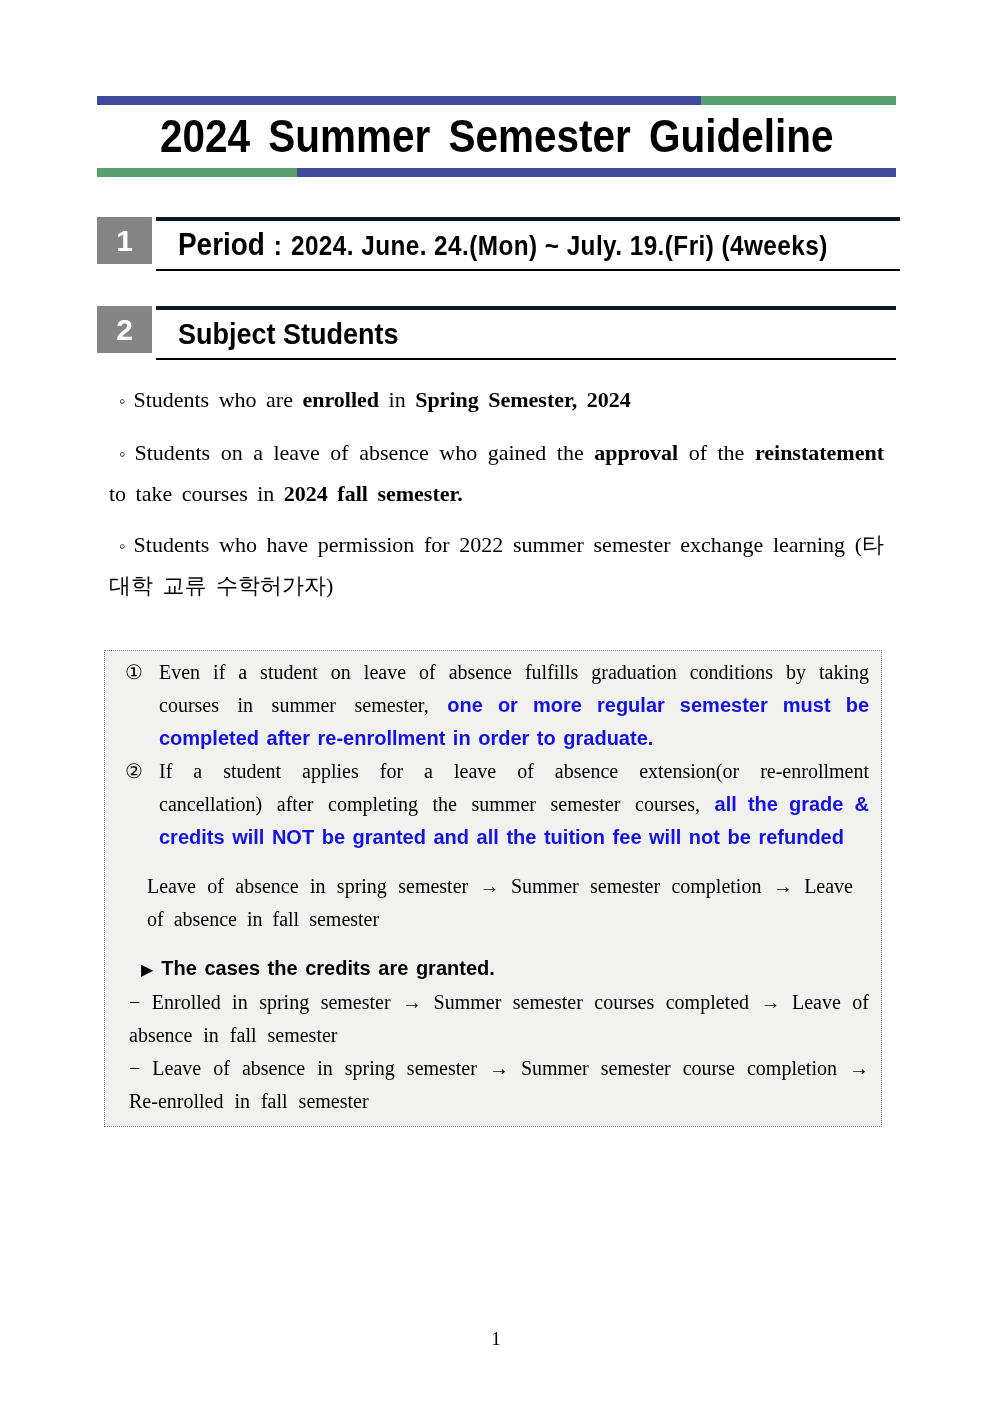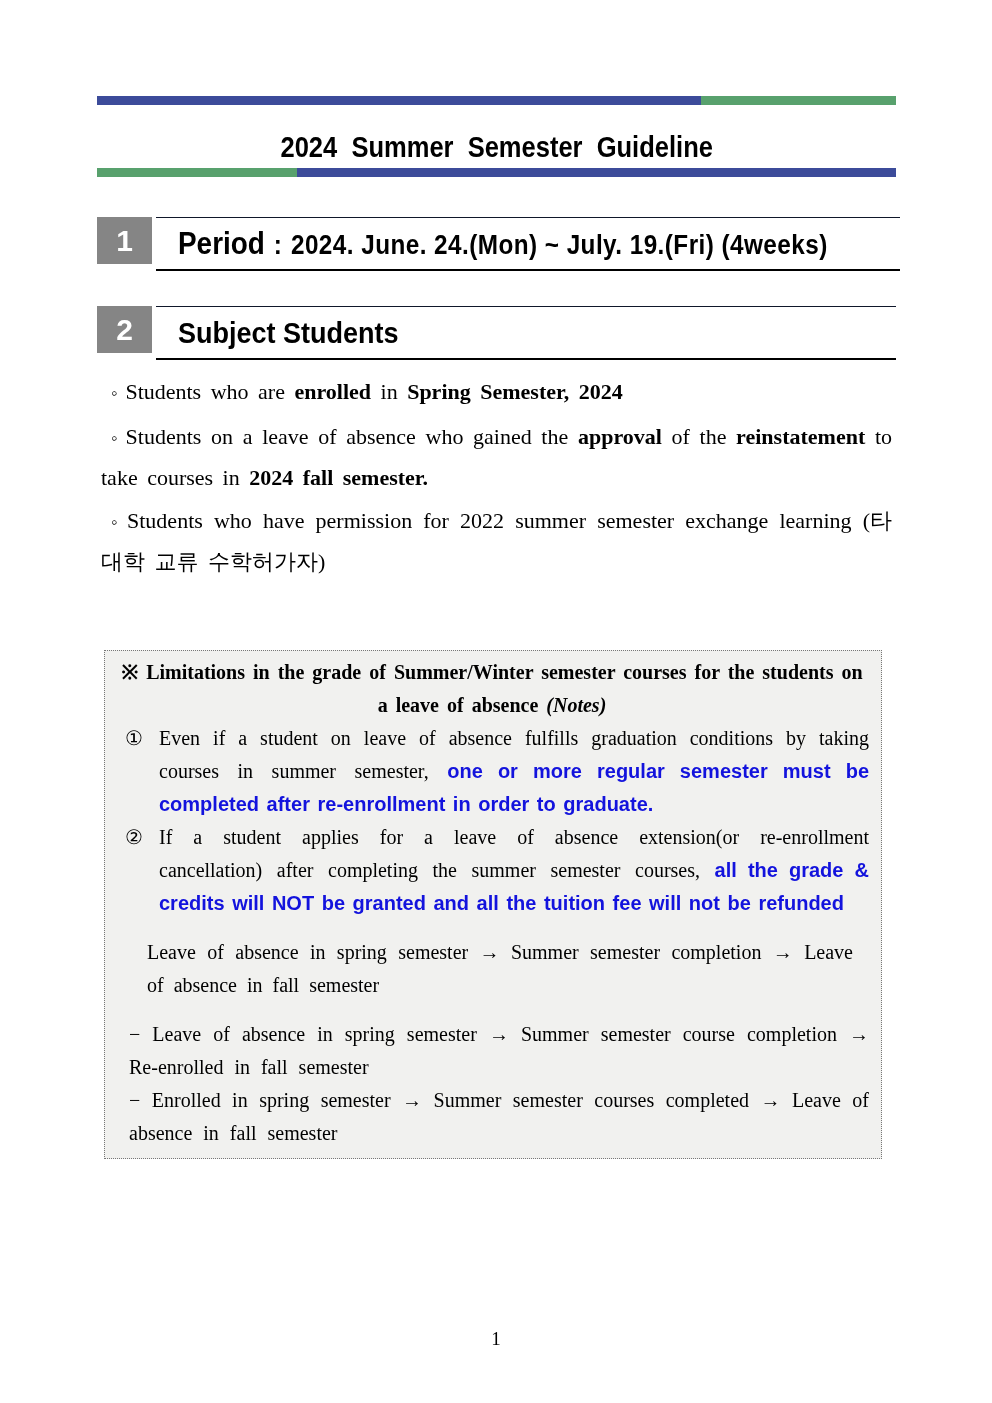--- a/index.html
+++ b/index.html
@@ -26,54 +26,54 @@
   .bar-bottom{top:168px;}
   .seg{height:100%;}
   .seg-navy{background:var(--navy);}
   .seg-green{background:var(--green);}
   .bar-top .seg-navy{width:75.6%;}
   .bar-top .seg-green{width:24.4%;}
   .bar-bottom .seg-green{width:25%;}
   .bar-bottom .seg-navy{width:75%;}
   .doc-title{
     position:absolute;left:97px;top:108px;width:799px;height:56px;
-    display:flex;align-items:flex-end;justify-content:center;
+    display:flex;align-items:center;justify-content:center;
     font-family:"Liberation Sans", sans-serif;
-    font-weight:bold;font-size:29px;letter-spacing:0px;
+    font-weight:bold;font-size:46px;letter-spacing:0px;
   }
   .doc-title>span{display:inline-block;transform:scaleX(0.88);transform-origin:center;white-space:nowrap;word-spacing:8px;}
 
   
   .section-row{position:absolute;left:97px;width:799px;display:flex;align-items:flex-start;}
   .sec-1{top:217px;}
   .sec-2{top:306px;}
   .num-badge{
     width:55px;height:47px;background:var(--badge-gray);
     color:#fff;font-family:"Liberation Sans", sans-serif;font-weight:bold;font-size:30px;
     display:flex;align-items:center;justify-content:center;flex:none;
   }
   .sec-head{
     flex:1;margin-left:4px;min-height:54px;
-    border-top:1px solid #0f172a;border-bottom:2px solid #000;
+    border-top:4px solid #0f172a;border-bottom:2px solid #000;
     padding:6px 0 6px 22px;
     display:flex;align-items:center;
     font-family:"Liberation Sans", sans-serif;font-weight:bold;
   }
   .sec-head .condense{display:inline-block;transform:scaleX(0.9);transform-origin:0 50%;white-space:nowrap;}
   .period-label{font-size:31px;}
   .period-colon{font-size:27px;padding:0 10px;}
   .period-value{font-size:27px;letter-spacing:0.5px;}
   .sec-title{font-size:30px;}
 
   
   .bullets{
     position:absolute;left:97px;top:368px;width:799px;
     font-size:22px;line-height:39px;text-align:justify;word-spacing:4px;
   }
-  .bullets p{margin:4px;}
+  .bullets p{margin:12px;}
   .bullet-marker{font-size:18px;padding:0 8px 0 10px;}
   .note-indent{text-indent:30px;}
   b.sans{font-family:"Liberation Serif", serif;font-weight:bold;}
 
   
   .notes-box{
     position:absolute;left:104px;top:650px;width:778px;
     background:var(--notes-bg);
     border:1px dotted #777;
     padding:5px 12px 8px 10px;
@@ -138,27 +138,27 @@
     </div>
   </div>
 
   <div class="bullets">
     <p><span class="bullet-marker">◦</span><span>Students who are </span><b class="sans">enrolled</b><span> in </span><b class="sans">Spring Semester, 2024</b></p>
     <p><span class="bullet-marker">◦</span><span>Students on a leave of absence who gained the </span><b class="sans">approval</b><span> of the </span><b class="sans">reinstatement</b><span> to take courses in </span><b class="sans">2024 fall semester.</b></p>
     <p><span class="bullet-marker">◦</span><span>Students who have permission for 2022 summer semester exchange learning (타대학 교류 수학허가자)</span></p>
   </div>
 
   <div class="notes-box">
-    <p class="notes-header"><span>※ Limitations in the grade of Summer/Winter semester courses for the students on a leave of absence </span><span class="notes-italic">(Notes)</span></p>
 
     <p class="note-item"><span class="circ-marker">①</span><span>Even if a student on leave of absence fulfills graduation conditions by taking courses in summer semester, </span><span class="blue">one or more regular semester must be completed after re-enrollment in order to graduate.</span></p>
 
     <p class="note-item"><span class="circ-marker">②</span><span>If a student applies for a leave of absence extension(or re-enrollment cancellation) after completing the summer semester courses, </span><span class="blue">all the grade &amp; credits will NOT be granted and all the tuition fee will not be refunded</span></p>
 
     <p class="sub-body">Leave of absence in spring semester  → Summer semester completion → Leave of absence in fall semester</p>
 
+    <p class="sub-title"><span class="tri-marker">▶</span><span>The cases the credits are granted.</span></p>
+    <p class="dash-item">− Enrolled in spring semester   →  Summer semester   courses completed →  Leave of absence in fall semester</p>
     <p class="dash-item">− Leave of absence in spring semester  →  Summer semester course completion → Re-enrolled in fall semester</p>
-    <p class="dash-item">− Enrolled in spring semester   →  Summer semester   courses completed →  Leave of absence in fall semester</p>
   </div>
 
   <div class="page-number">1</div>
 
 </div>
 
 </body></html>

